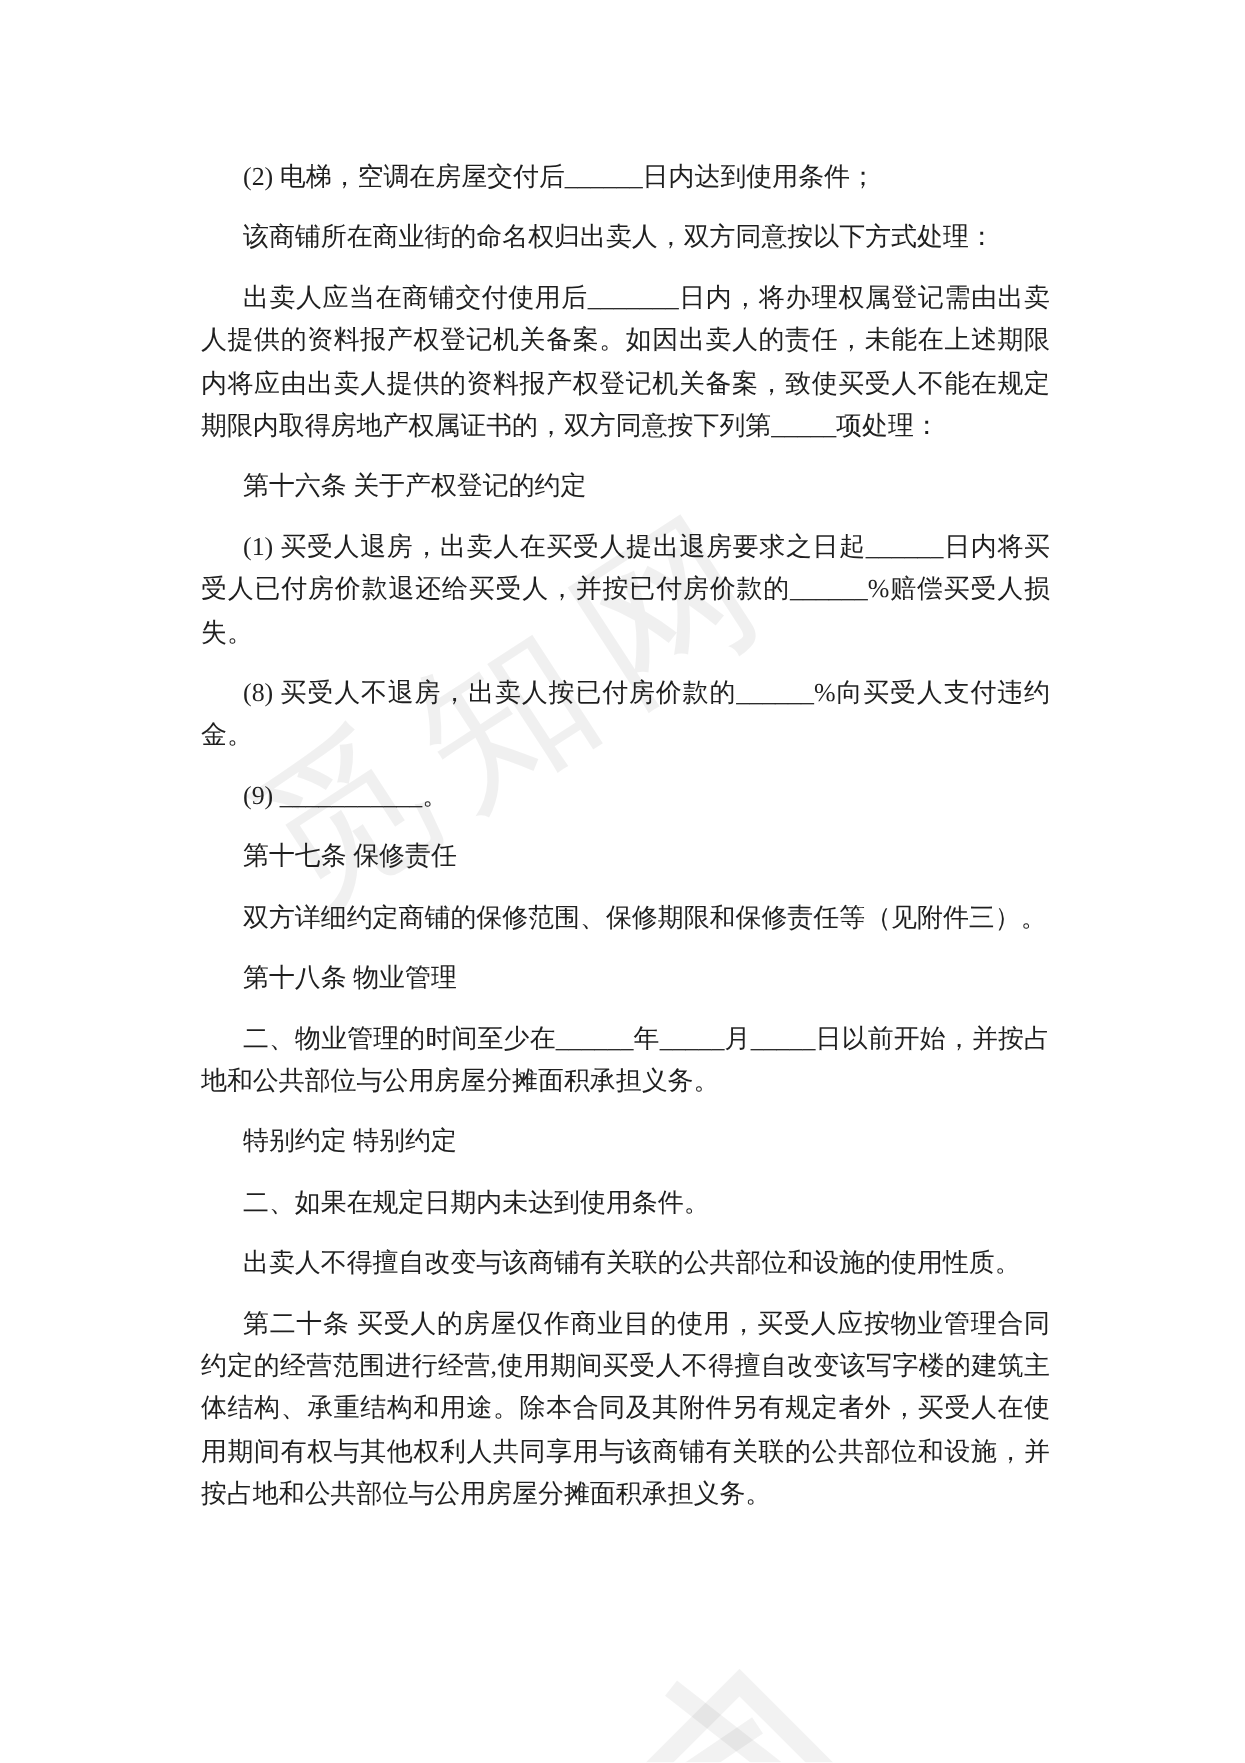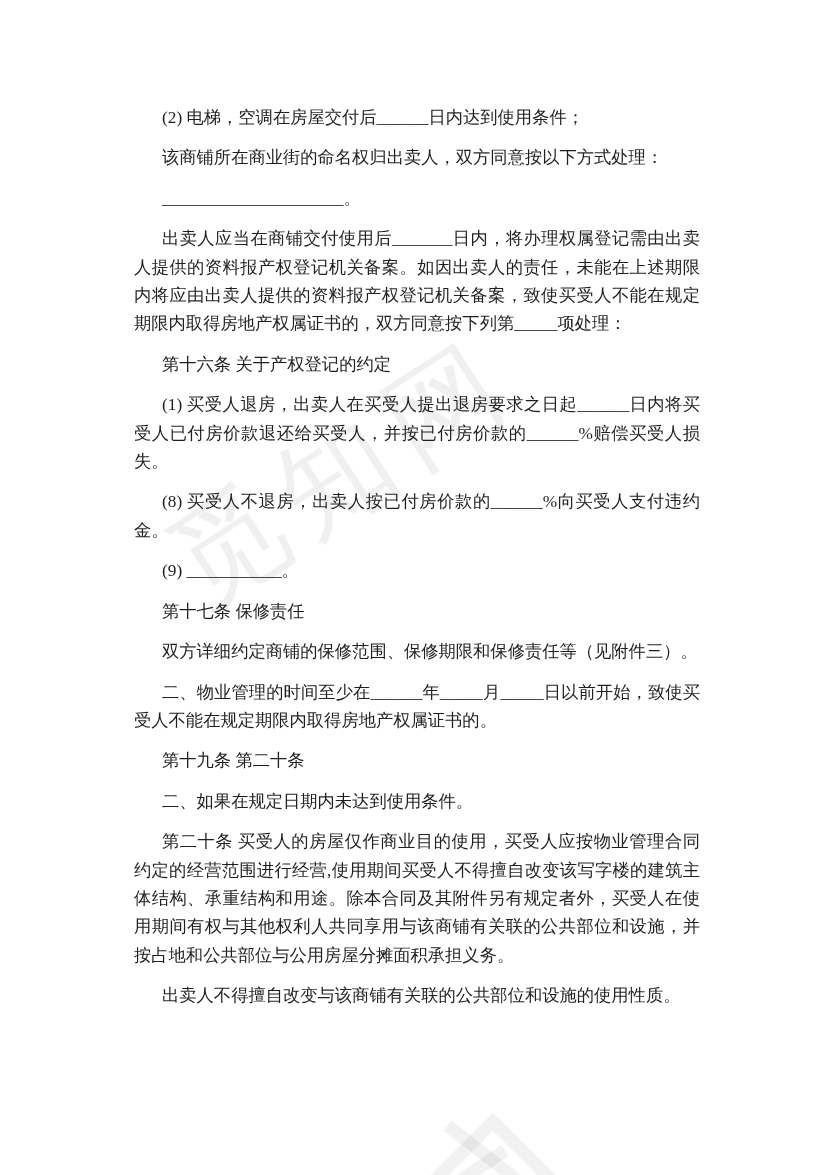--- a/index.html
+++ b/index.html
@@ -85,28 +85,28 @@
 
   <div class="watermark-text" style="color: rgb(0, 0, 0); opacity: 0.055;">觅知网</div>
 
   <div class="watermark-logo"></div>
   <span class="logo-stroke s1"></span>
   <span class="logo-stroke s2"></span>
 
   <div class="doc" style="color: rgb(31, 31, 31);">
       <p class="para">(2) 电梯，空调在房屋交付后______日内达到使用条件；</p>
       <p class="para">该商铺所在商业街的命名权归出卖人，双方同意按以下方式处理：</p>
-      <p class="para">_____________________。</p>
       <p class="para">出卖人应当在商铺交付使用后_______日内，将办理权属登记需由出卖人提供的资料报产权登记机关备案。如因出卖人的责任，未能在上述期限内将应由出卖人提供的资料报产权登记机关备案，致使买受人不能在规定期限内取得房地产权属证书的，双方同意按下列第_____项处理：</p>
       <p class="para">第十六条 关于产权登记的约定</p>
       <p class="para">(1) 买受人退房，出卖人在买受人提出退房要求之日起______日内将买受人已付房价款退还给买受人，并按已付房价款的______%赔偿买受人损失。</p>
       <p class="para">(8) 买受人不退房，出卖人按已付房价款的______%向买受人支付违约金。</p>
       <p class="para">(9) ___________。</p>
       <p class="para">第十七条 保修责任</p>
       <p class="para">双方详细约定商铺的保修范围、保修期限和保修责任等（见附件三）。</p>
-      <p class="para">二、物业管理的时间至少在______年_____月_____日以前开始，致使买受人不能在规定期限内取得房地产权属证书的。</p>
-      <p class="para">第十九条 第二十条</p>
+      <p class="para">第十八条 物业管理</p>
+      <p class="para">二、物业管理的时间至少在______年_____月_____日以前开始，并按占地和公共部位与公用房屋分摊面积承担义务。</p>
+      <p class="para">特别约定 特别约定</p>
       <p class="para">二、如果在规定日期内未达到使用条件。</p>
+      <p class="para">出卖人不得擅自改变与该商铺有关联的公共部位和设施的使用性质。</p>
       <p class="para">第二十条 买受人的房屋仅作商业目的使用，买受人应按物业管理合同约定的经营范围进行经营,使用期间买受人不得擅自改变该写字楼的建筑主体结构、承重结构和用途。除本合同及其附件另有规定者外，买受人在使用期间有权与其他权利人共同享用与该商铺有关联的公共部位和设施，并按占地和公共部位与公用房屋分摊面积承担义务。</p>
-      <p class="para">出卖人不得擅自改变与该商铺有关联的公共部位和设施的使用性质。</p>
     </div>
 
 </div>
 
 </body></html>

